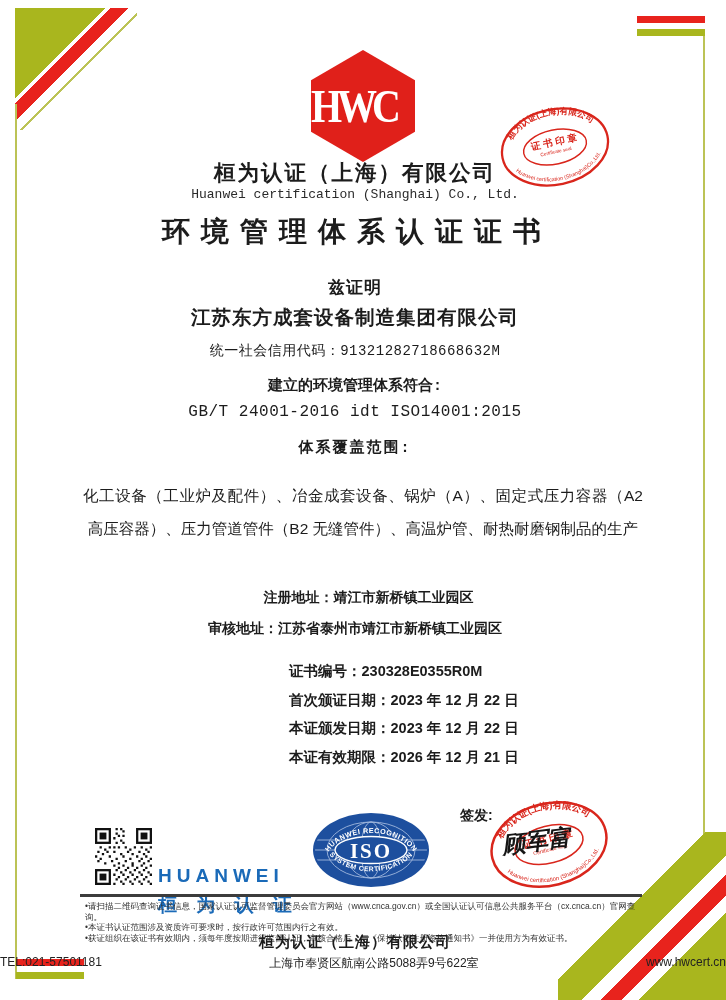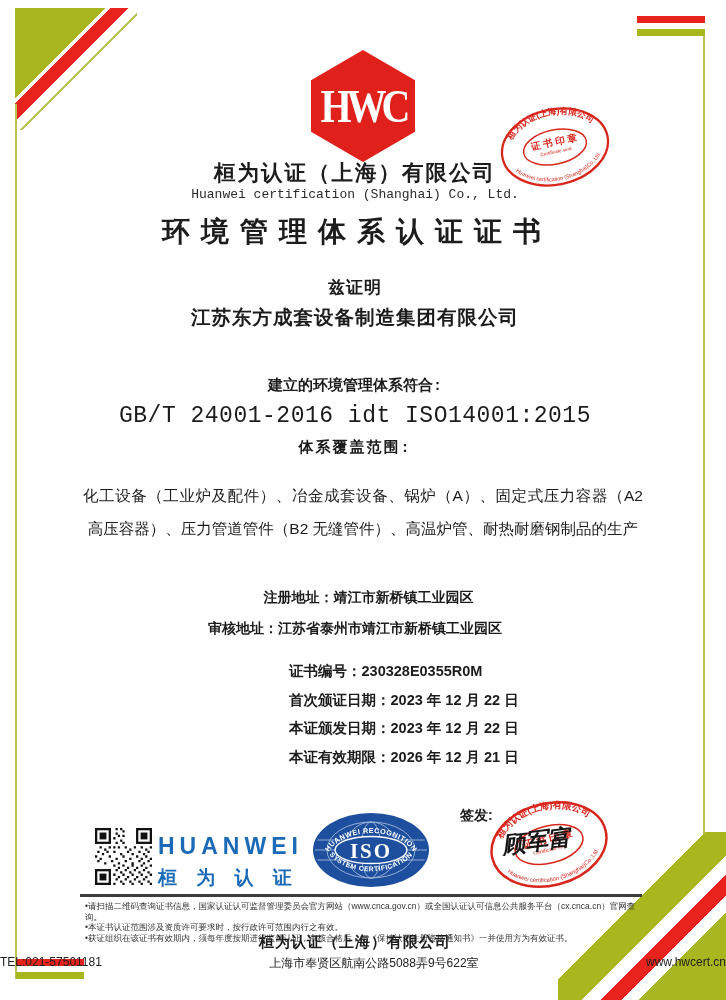--- a/index.html
+++ b/index.html
@@ -25,51 +25,51 @@
   .bar-bl-olive { left:16px;  top:972px; background:#a9b61e; }
   .corner-br { right:0; bottom:0; width:168px; height:168px;
     background:linear-gradient(to top left,
       #a9b61e 0%, #a9b61e 26%, #ffffff 26%, #ffffff 31%,
       #e8231d 31%, #e8231d 37.5%, #ffffff 37.5%, #ffffff 43%,
       #a9b61e 43%, #a9b61e 56%, rgba(255,255,255,0) 56%); }
 
   
   .logo-hex { left:311px; top:50px; width:104px; height:112px; background:#e0201a;
     clip-path:polygon(50% 0%, 100% 27%, 100% 73%, 50% 100%, 0% 73%, 0% 27%);
-    display:flex; align-items:center; justify-content:center; }
+    display:flex; align-items:center; }
   .logo-hex span { color:#ffffff; font-size:40px; font-weight:bold; letter-spacing:-5px;
     font-family:"Liberation Serif","DejaVu Serif",serif; transform:scaleY(1.15); }
   .issuer-cn { top:158px; font-size:21.5px; font-weight:bold; letter-spacing:2px; }
   .issuer-en { top:187px; font-size:13px; color:#2a2a2a; }
   .title { top:213px; font-size:28px; font-weight:bold; letter-spacing:11px; padding-left:4px; }
 
   
   .certify    { top:276px; font-size:17px; font-weight:bold; letter-spacing:1px; }
   .company    { top:304px; font-size:19.5px; font-weight:bold; letter-spacing:1px; }
   .credit     { top:342px; font-size:14px; letter-spacing:0.5px; }
   .std-intro  { top:376px; font-size:15px; font-weight:600; }
-  .standard   { top:403px; font-size:23px; letter-spacing:0.5px; }
+  .standard   { top:403px; font-size:16px; letter-spacing:0.5px; }
   .scope-label{ top:438px; font-size:15px; font-weight:600; letter-spacing:2px; }
   .scope      { left:83px; top:479px; width:560px; font-size:15.5px; line-height:33px;
                 text-align:justify; text-align-last:center; }
   .reg-addr   { top:589px; font-size:14px; font-weight:600;padding-left:27px; }
   .audit-addr { top:620px; font-size:14px; font-weight:600; }
   .cert-block { left:289px; top:657px; font-size:14.5px; font-weight:600; line-height:28.5px; }
 
   
   .stamp-top    { left:498px; top:101px; width:114px; height:92px; transform:rotate(-12deg); }
   .stamp-bottom { left:487px; top:795px; width:124px; height:99px; transform:rotate(-14deg); }
   .stamp-svg { width:100%; height:100%; }
   .signature { left:502px; top:826px; font-size:23px; font-weight:bold; color:#151515;
     font-family:"DejaVu Serif","Liberation Serif",serif; font-style:italic; transform:rotate(-7deg); }
 
   
   .qr { left:95px; top:828px; width:57px; height:57px; }
   .brand { left:158px; top:833px; color:#1a6ab8; }
-  .brand-en { font-size:23px; font-weight:bold; letter-spacing:5px; }
+  .brand-en { font-size:19px; font-weight:bold; letter-spacing:5px;margin-top:32px; }
   .brand-cn { font-size:19px; font-weight:600; letter-spacing:7px; margin-top:5px; }
   .iso-badge { left:311px; top:811px; width:120px; height:78px; }
   .sign-label { left:460px; top:807px; font-size:14px; font-weight:bold; }
   .divider { left:80px; top:894px; width:562px; height:3px; background:#3c3c3c; }
   .notes { left:85px; top:901px; width:562px; font-size:8.5px; line-height:10.5px; color:#333333; }
   .footer-company { top:933px; font-size:15px; font-weight:bold; letter-spacing:1px; }
   .contact-row { top:955px; left:0; right:0; display:flex; justify-content:space-between; gap:38px;
     font-size:12px; color:#222222; }
 </style>
 </head>
@@ -108,20 +108,21 @@
       <text font-size="9.5" fill="#d9261c" text-anchor="middle">
         <textPath href="#arcB1" startOffset="50%">Huanwei certification (Shanghai)Co.,Ltd.</textPath>
       </text>
     </svg>
   </div>
 
   <div class="abs ctr title">环境管理体系认证证书</div>
 
   <div class="abs ctr certify">兹证明</div>
   <div class="abs ctr company">江苏东方成套设备制造集团有限公司</div>
+  <div class="abs ctr credit">统一社会信用代码：91321282718668632M</div>
   <div class="abs ctr std-intro">建立的环境管理体系符合:</div>
   <div class="abs ctr standard">GB/T 24001-2016 idt ISO14001:2015</div>
   <div class="abs ctr scope-label">体系覆盖范围:</div>
   <div class="abs scope">化工设备（工业炉及配件）、冶金成套设备、锅炉（A）、固定式压力容器（A2 高压容器）、压力管道管件（B2 无缝管件）、高温炉管、耐热耐磨钢制品的生产</div>
   <div class="abs ctr reg-addr">注册地址：靖江市新桥镇工业园区</div>
   <div class="abs ctr audit-addr">审核地址：江苏省泰州市靖江市新桥镇工业园区</div>
 
   <div class="abs cert-block">
     <div>证书编号：230328E0355R0M</div>
     <div>首次颁证日期：2023 年 12 月 22 日</div>

